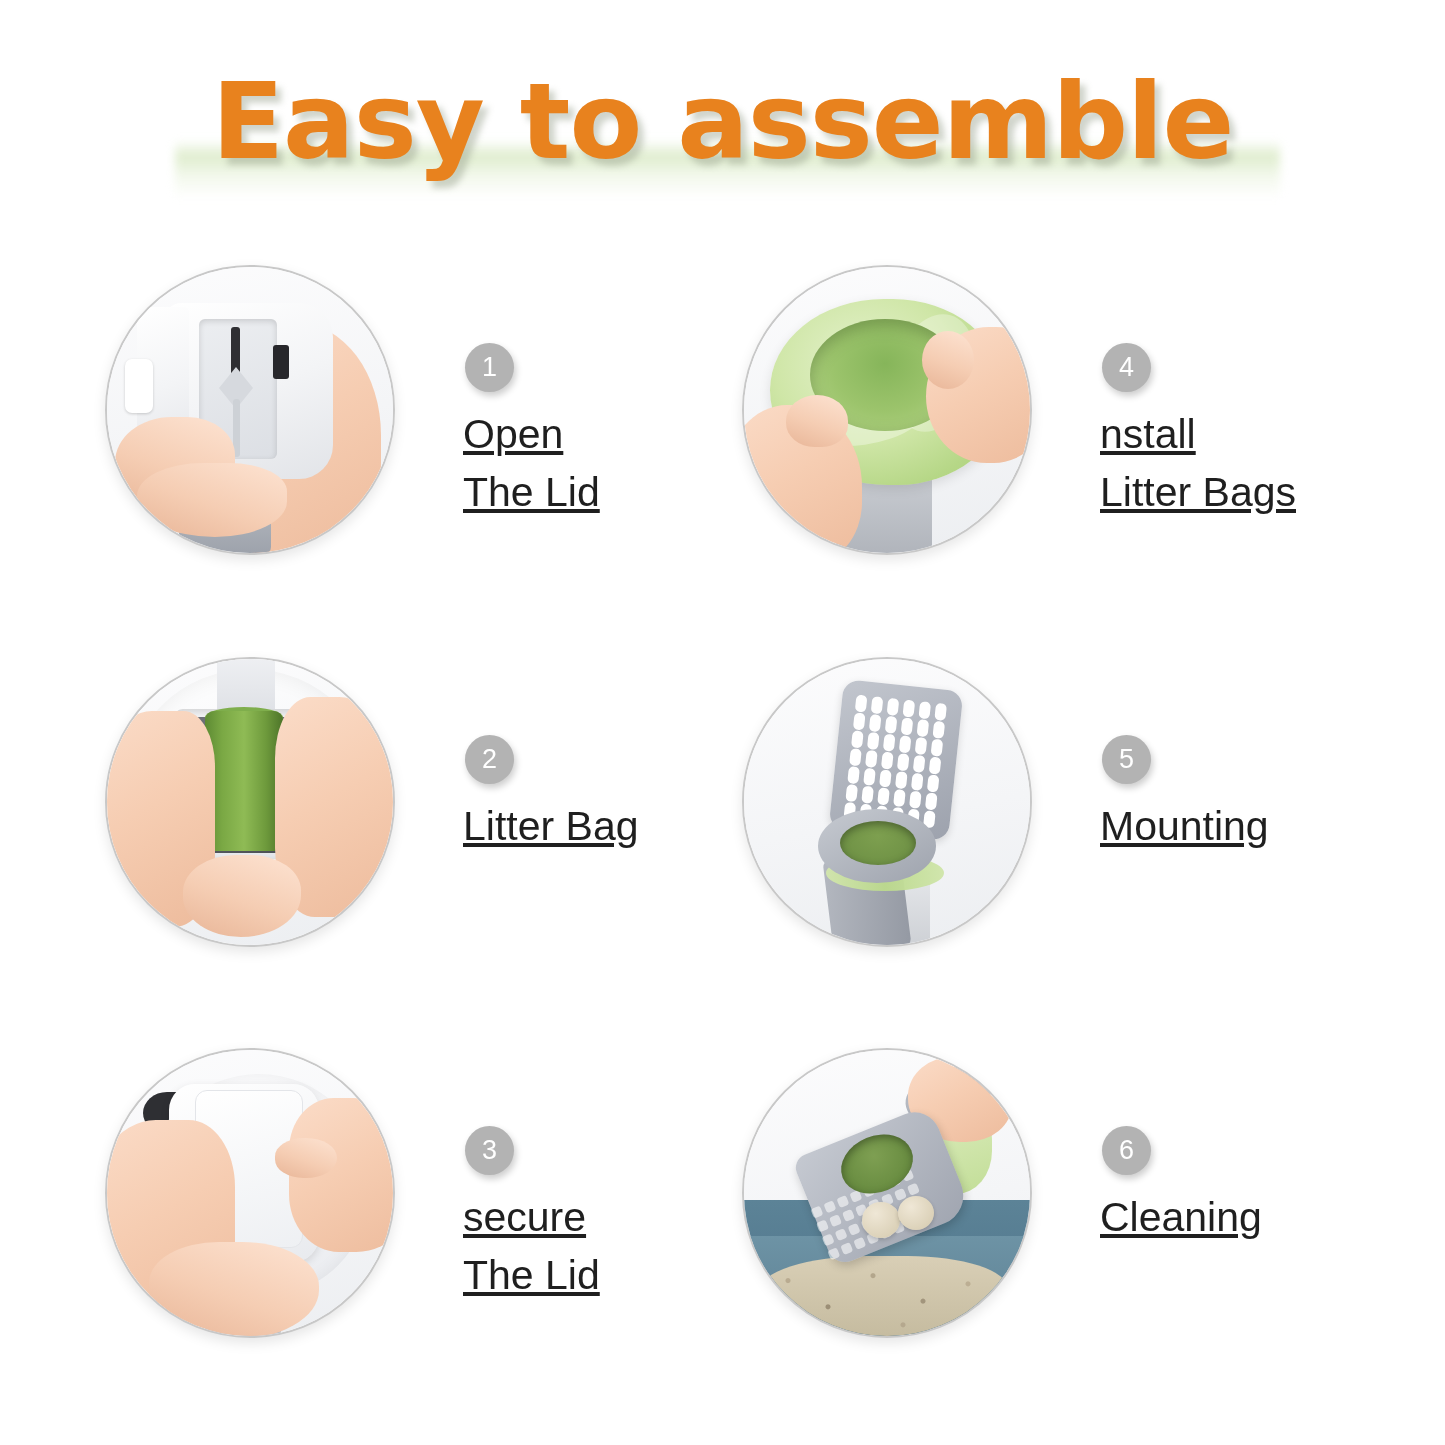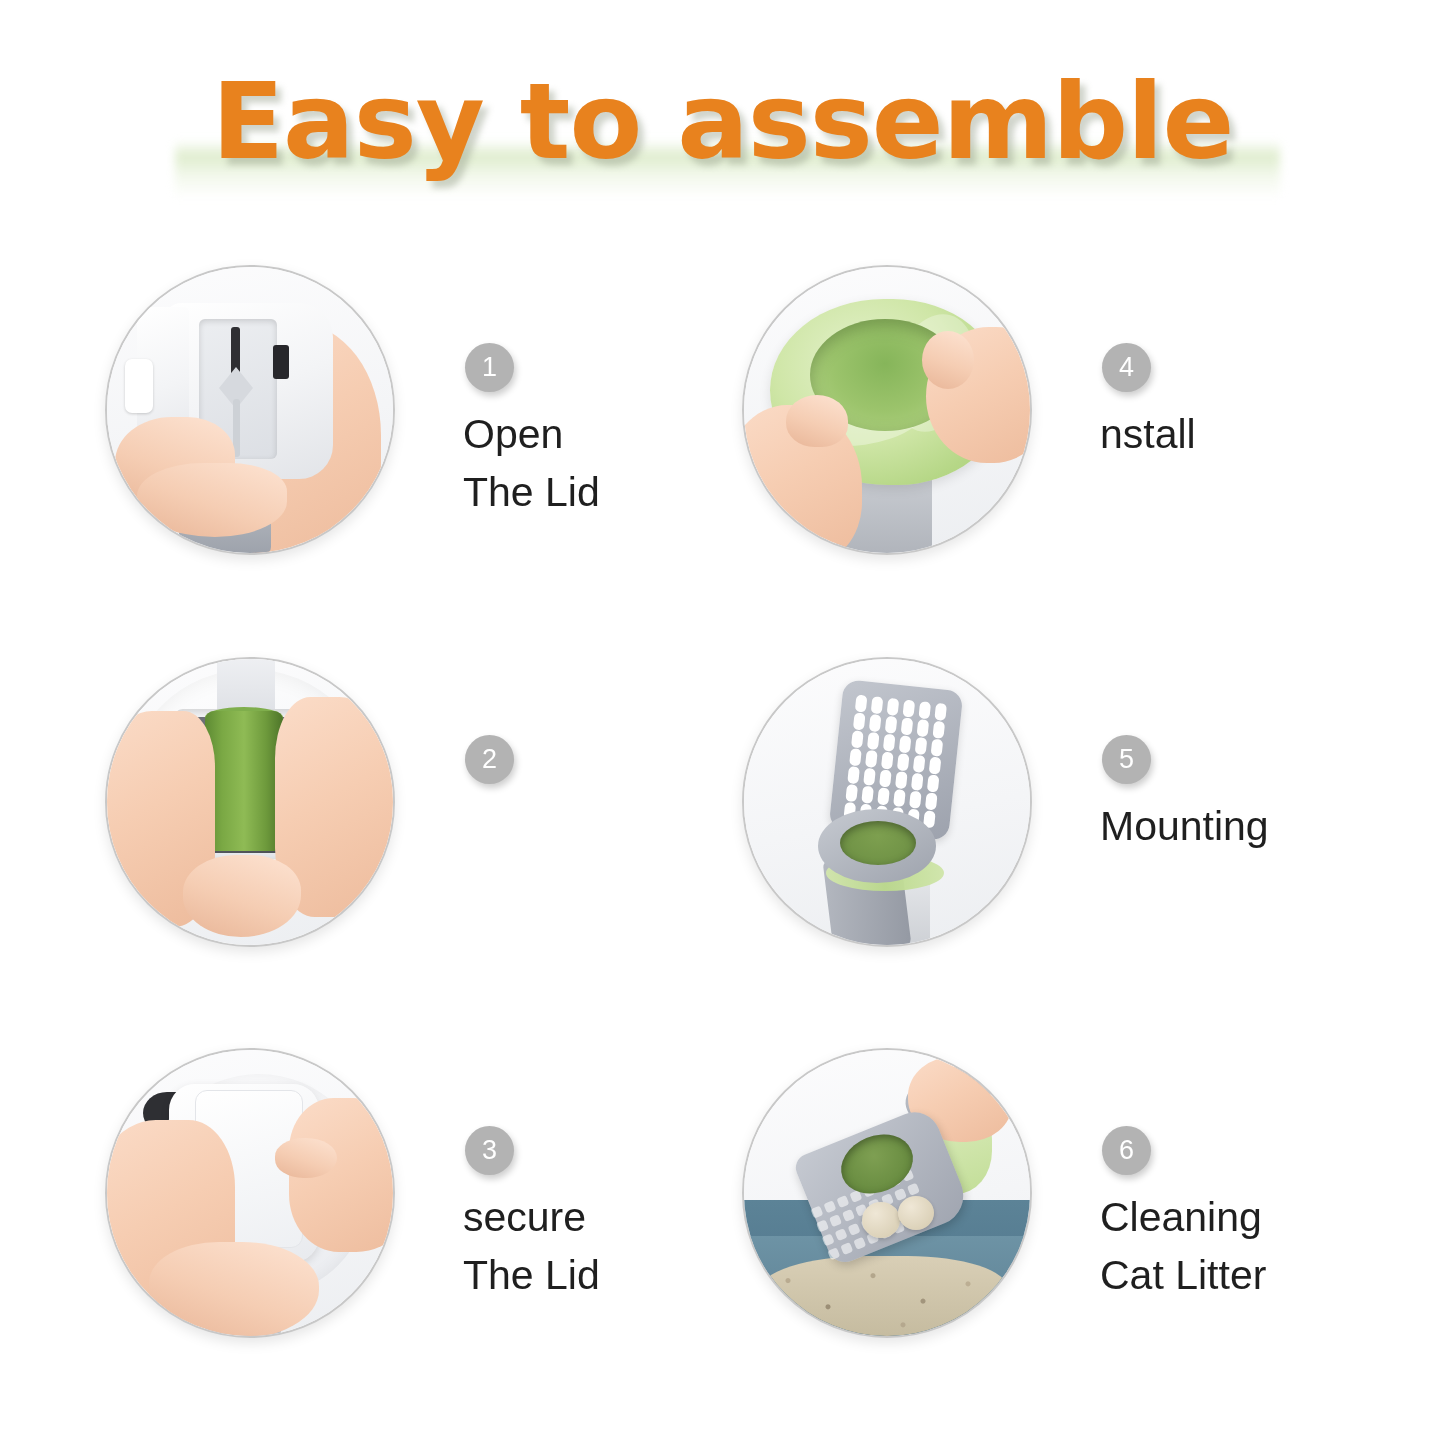--- a/index.html
+++ b/index.html
@@ -65,21 +65,21 @@
     position:absolute;
     font-size:41px;
     line-height:58px;
     color:#1f1f1f;
     font-family:"Liberation Sans", sans-serif;
     white-space:nowrap;
   }
 
   
   .badge{left:360px;top:78px;}
-  .caption{left:358px;top:140px;}
+  .caption{left:358px;top:140px;text-decoration:underline;}
 
   
   .bg-soft{position:absolute;inset:0;background:
       linear-gradient(170deg,#fcfcfd 0%,#f4f5f7 55%,#eceef1 100%);}
   .skin{background:linear-gradient(150deg,#fbdcc8 0%,#f6cdb2 45%,#edbb9c 100%);}
   .skin2{background:linear-gradient(200deg,#fde3d2 0%,#f5cdb3 55%,#e8b597 100%);}
   .plastic-w{background:linear-gradient(160deg,#ffffff 0%,#f3f4f6 50%,#e2e4e8 100%);}
   .green-bag{background:linear-gradient(160deg,#cfe5a8 0%,#a9cf7b 40%,#8fbb5e 100%);}
   .green-roll{background:linear-gradient(90deg,#5d8a33 0%,#7aa844 22%,#8fbb55 50%,#6e9a3c 78%,#4d7429 100%);}
 
@@ -222,20 +222,21 @@
         <div class="s2-whitetab"></div>
         <div class="s2-rolltop"></div>
         <div class="s2-roll green-roll"></div>
         <div class="s2-handL skin"></div>
         <div class="s2-handR skin"></div>
         <div class="s2-finger skin2"></div>
       </div>
     </div>
     <div class="badge">2</div>
     <div class="caption">
+      <div>Litter Bag</div>
     </div>
   </div>
 
   <div class="step" style="left:105px;top:1048px;">
     <div class="photo">
       <div class="scene">
         <div class="bg-soft"></div>
         <div class="s3-dark"></div>
         <div class="s3-base"></div>
         <div class="s3-cap"></div>
@@ -266,20 +267,21 @@
         <div class="s4-baginner"></div>
         <div class="s4-handL skin"></div>
         <div class="s4-thumbL skin2"></div>
         <div class="s4-handR skin"></div>
         <div class="s4-thumbR skin2"></div>
       </div>
     </div>
     <div class="badge">4</div>
     <div class="caption">
       <div>nstall</div>
+      <div>Litter Bags</div>
     </div>
   </div>
 
   <div class="step" style="left:742px;top:657px;">
     <div class="photo">
       <div class="scene">
         <div class="bg-soft"></div>
         <div class="s5-tube"></div>
         <div class="s5-shaft"></div>
         <div class="s5-head"></div>
@@ -384,17 +386,16 @@
             <div class="s6-mh" style="left: 104px; top: 51px;"></div>
           </div>
         <div class="s6-mouth"></div>
         <div class="s6-clump" style="left:118px;top:152px;width:38px;height:36px;"></div>
         <div class="s6-clump" style="left:154px;top:146px;width:36px;height:34px;"></div>
       </div>
     </div>
     <div class="badge">6</div>
     <div class="caption">
       <div>Cleaning</div>
-      <div>Cat Litter</div>
     </div>
   </div>
 
 </div>
 
 </body></html>

